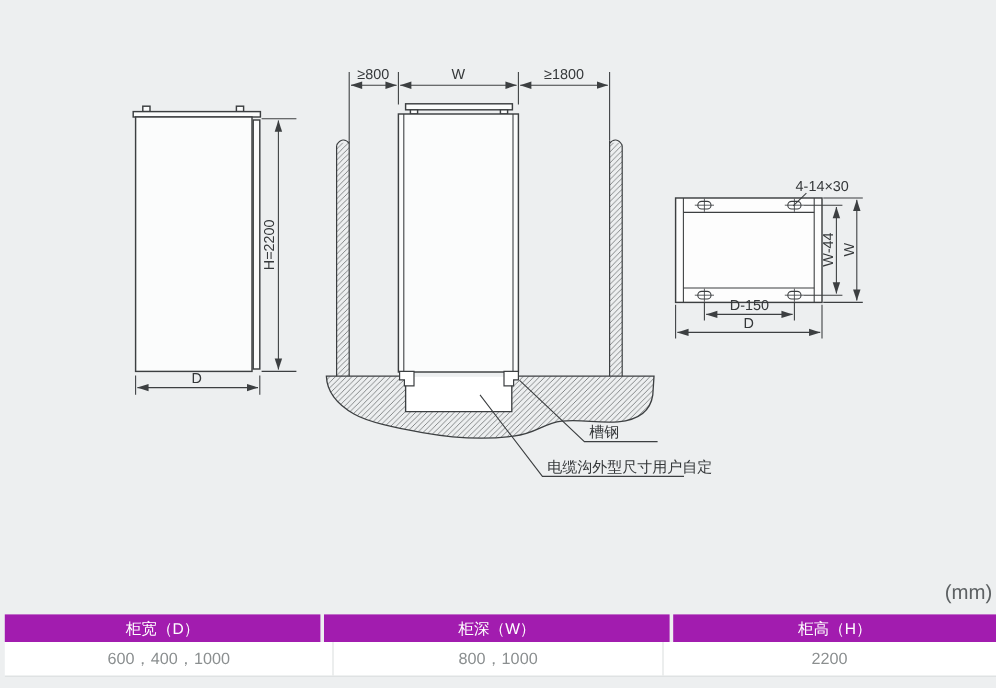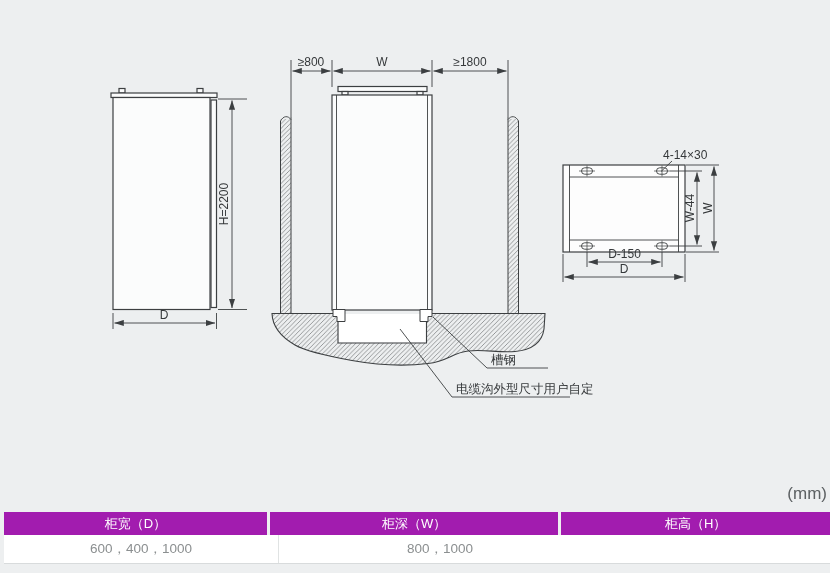--- a/index.html
+++ b/index.html
@@ -15,21 +15,21 @@
   .units{position:absolute;top:484px;right:3px;width:120px;text-align:right;
          font-size:17px;color:#5d6163;}
   .spec-table{position:absolute;left:4px;top:512px;width:826px;}
   .thead{display:flex;gap:3px;}
   .th{height:23px;line-height:23px;text-align:center;background:#a21caf;
       color:#ffffff;font-size:13px;}
   .th.c1{width:271px;}.th.c2{width:297px;}.th.c3{width:277px;}
   .tbody{display:flex;background:#ffffff;border-bottom:1px solid #d8dbdc;}
   .td{height:28px;line-height:28px;text-align:center;color:#8b8f90;font-size:13.5px;}
   .td.c1{width:274px;}
-  .td.c2{width:274px;border-left:1px solid #e0e3e3;padding-left:24px;}
+  .td.c2{width:274px;border-left:1px solid #e0e3e3;}
   .td.c3{width:278px;border-left:1px solid #e0e3e3;}
 </style>
 </head>
 <body>
 
 <div class="drawing-wrap">
 <svg width="830" height="480" viewBox="0 0 830 480">
   <defs>
     <pattern id="hatch" width="4.6" height="4.6" patternUnits="userSpaceOnUse">
       <path d="M0,4.6 L4.6,0" stroke="#5c6062" stroke-width="0.6" fill="none"></path>
@@ -188,14 +188,15 @@
 
 <div class="spec-table">
   <div class="thead">
     <div class="th c1">柜宽（D）</div>
     <div class="th c2">柜深（W）</div>
     <div class="th c3">柜高（H）</div>
   </div>
   <div class="tbody">
     <div class="td c1">600，400，1000</div>
     <div class="td c2">800，1000</div>
+    <div class="td c3">2200</div>
   </div>
 </div>
 
 </body></html>

